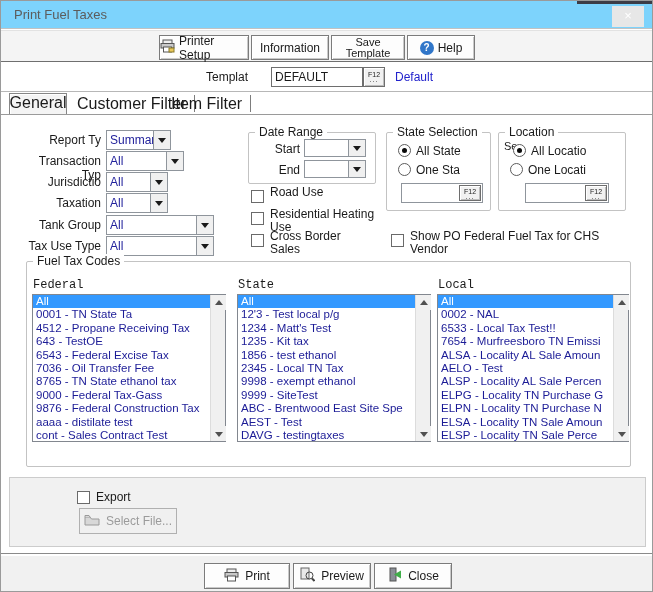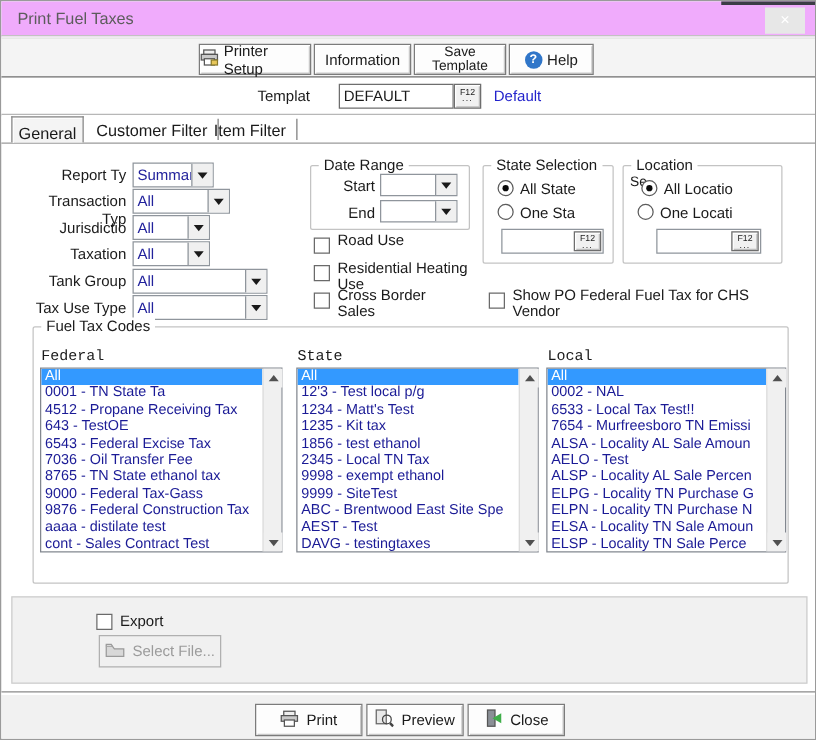--- a/index.html
+++ b/index.html
@@ -1,42 +1,42 @@
 <!DOCTYPE html>
 <html><head>
 <meta charset="utf-8">
 <style>
   * { margin:0; padding:0; box-sizing:border-box; }
   html,body { width:653px; height:592px; background:#d7d7d7; }
   body { font-family:"Liberation Sans", sans-serif; font-size:12px; color:#1a1a1a; }
   #win { position:absolute; left:0; top:0; width:653px; height:592px; background:#ffffff; border:1px solid #9a9a9a; overflow:hidden; }
 
   
-  .titlebar { position:absolute; left:0; top:0; right:0; height:28px; background:#f0abfc; border-bottom:1px solid #c2c2c2; }
+  .titlebar { position:absolute; left:0; top:0; right:0; height:28px; background:#7dd3fc; border-bottom:1px solid #c2c2c2; }
   .title-text { position:absolute; left:13px; top:6px; font-size:13px; color:#5c5c5c; }
   .dark-strip { position:absolute; right:0; top:0; width:75px; height:3px; background:#3c3c46; }
   .close-btn { position:absolute; right:8px; top:5px; width:32px; height:21px; background:#e7e7e7; color:#ffffff; font-size:13px; text-align:center; line-height:20px; cursor:default; }
 
   
   .toolbar { position:absolute; left:0; top:29px; right:0; height:32px; background:#f4f4f4; border-top:1px solid #e2e2e2; border-bottom:1px solid #6f6f6f; }
   .tb-btn { position:absolute; top:4px; height:25px; background:#fdfdfd; border:1px solid #7b7b7b; box-shadow:inset 1px 1px 0 #ffffff, inset -1px -1px 0 #c9c9c9; display:flex; align-items:center; justify-content:center; gap:4px; font-size:12px; }
   .tb-save { flex-direction:column; gap:0; font-size:11px; line-height:11px; text-align:center; padding-top:1px; }
 
   
   .template-band { position:absolute; left:0; top:62px; right:0; height:29px; background:#ffffff; border-bottom:1px solid #b7b7b7; }
   .tpl-label { position:absolute; left:205px; top:7px; width:60px; text-align:left; }
   .tpl-input { position:absolute; left:270px; top:4px; width:92px; height:20px; border:1px solid #6e6e6e; font-family:"Liberation Sans",sans-serif; font-size:12px; padding:0 3px; color:#1a1a1a; }
   .tpl-name { position:absolute; left:394px; top:7px; color:#2222cc; }
 
   .f12-btn { display:inline-block; width:22px; height:20px; background:#f1f1f1; border:1px solid #6e6e6e; box-shadow:inset 1px 1px 0 #fff, inset -1px -1px 0 #bdbdbd; font-size:7px; text-align:center; line-height:8px; padding-top:3px; color:#222; }
   .f12-btn::after { content:"..."; display:block; margin-top:-3px; letter-spacing:1px; }
 
   
   .tabbar { position:absolute; left:0; top:92px; right:0; height:21px; background:#ffffff; }
-  .tab { position:absolute; top:0; height:21px; display:flex; align-items:flex-end; justify-content:center; font-size:13px; }
+  .tab { position:absolute; top:0; height:21px; display:flex; align-items:flex-start; justify-content:center; font-size:16px; }
   .tab.active { background:#f4f4f4; border:1px solid #868686; border-bottom:none; z-index:3; box-shadow:inset 1px 1px 0 #ffffff; }
   .tab.plain { border-right:1px solid #7d7d7d; height:17px; top:2px; padding:0 8px; }
   .tabline { position:absolute; left:0; top:113px; right:0; border-top:1px solid #9a9a9a; }
 
   
   .frow-label { position:absolute; left:0; width:100px; text-align:right; padding-top:3px; }
   .combo { position:absolute; height:20px; background:#fff; border:1px solid #8f959c; display:flex; }
   .combo .val { flex:1; font-size:12px; color:#22229c; padding:2px 0 0 3px; white-space:nowrap; overflow:hidden; }
   .combo .drop { width:17px; border-left:1px solid #8f959c; background:#f0f0f0; position:relative; }
   .combo .drop::after { content:""; position:absolute; left:4px; top:7px; border:4px solid transparent; border-top:5px solid #1a1a1a; }

